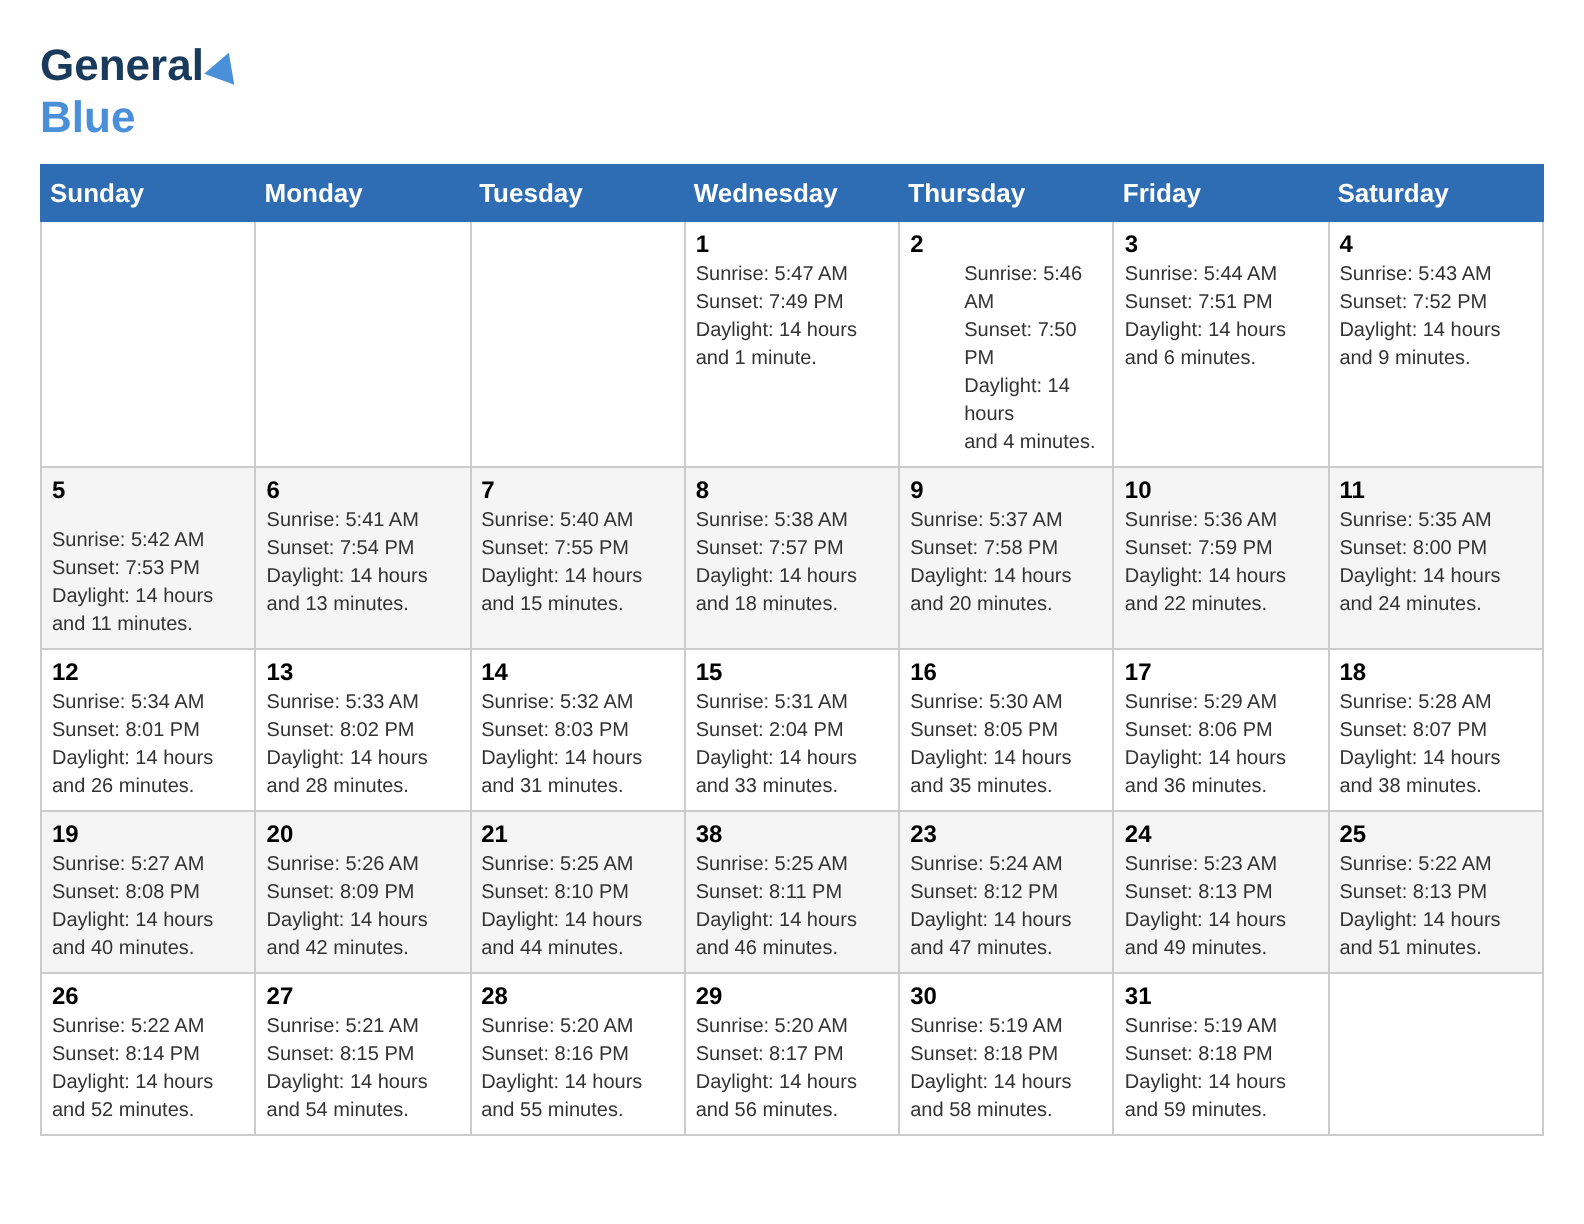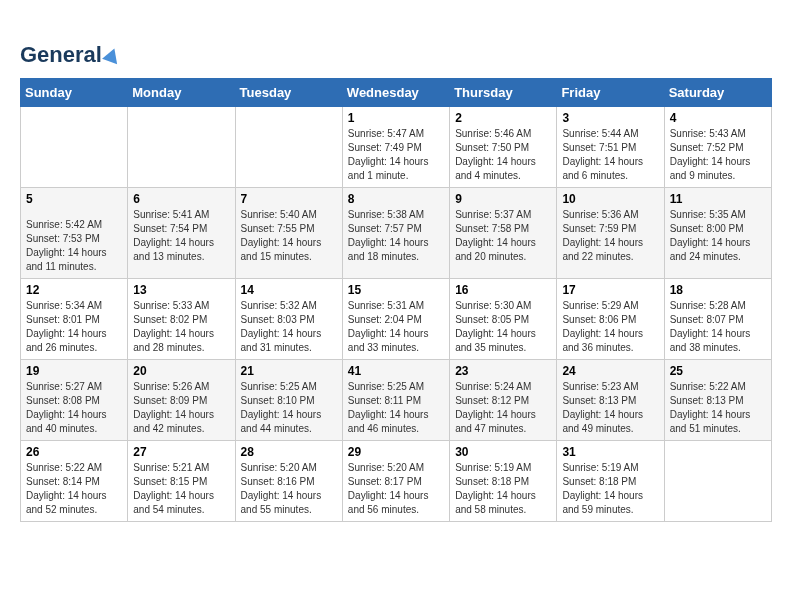--- a/index.html
+++ b/index.html
@@ -63,21 +63,20 @@
       font-size: 10px;
       color: #333;
       line-height: 1.4;
     }
     .empty-cell {
       background: #fff !important;
     }
     .logo-wrapper {
       display: flex;
       flex-direction: column;
-      margin-top: 22px;
     }
     .logo-line1 {
       display: flex;
       align-items: center;
     }
     .logo-blue {
       color: #4a90d9;
       font-weight: bold;
       font-size: 22px;
     }
@@ -99,20 +98,23 @@
     }
   </style>
 </head>
 <body>
 
 <div class="header-area">
   <div class="logo-wrapper">
     <div class="logo-line1">
       <span class="logo-dark">General</span>
       <span class="logo-triangle"></span>
+    </div>
+    <div>
+      <span class="logo-blue">Blue</span>
     </div>
   </div>
   <div class="title-area">
     <div class="month-title"></div>
     <div class="location-title"></div>
   </div>
 </div>
 
 <table class="calendar">
   <thead>
@@ -133,21 +135,21 @@
         <td class="empty-cell"></td>
         <td>
           <div class="day-number">1</div>
           <div class="day-info" style="white-space: pre-line;">Sunrise: 5:47 AM
 Sunset: 7:49 PM
 Daylight: 14 hours
 and 1 minute.</div>
         </td>
         <td>
           <div class="day-number">2</div>
-          <div class="day-info" style="white-space: pre-line;">Sunrise: 5:46 AM
+          <div class="day-info" style="white-space: pre-line; margin-left: 27px;">Sunrise: 5:46 AM
 Sunset: 7:50 PM
 Daylight: 14 hours
 and 4 minutes.</div>
         </td>
         <td>
           <div class="day-number">3</div>
           <div class="day-info" style="white-space: pre-line;">Sunrise: 5:44 AM
 Sunset: 7:51 PM
 Daylight: 14 hours
 and 6 minutes.</div>
@@ -278,21 +280,21 @@
 and 42 minutes.</div>
         </td>
         <td>
           <div class="day-number">21</div>
           <div class="day-info" style="white-space: pre-line;">Sunrise: 5:25 AM
 Sunset: 8:10 PM
 Daylight: 14 hours
 and 44 minutes.</div>
         </td>
         <td>
-          <div class="day-number">41</div>
+          <div class="day-number">38</div>
           <div class="day-info" style="white-space: pre-line;">Sunrise: 5:25 AM
 Sunset: 8:11 PM
 Daylight: 14 hours
 and 46 minutes.</div>
         </td>
         <td>
           <div class="day-number">23</div>
           <div class="day-info" style="white-space: pre-line;">Sunrise: 5:24 AM
 Sunset: 8:12 PM
 Daylight: 14 hours

